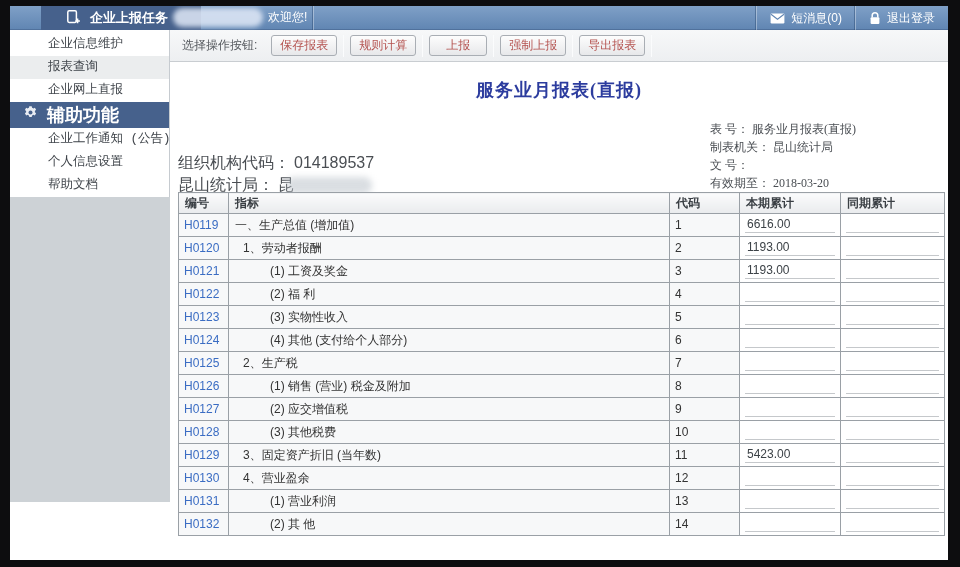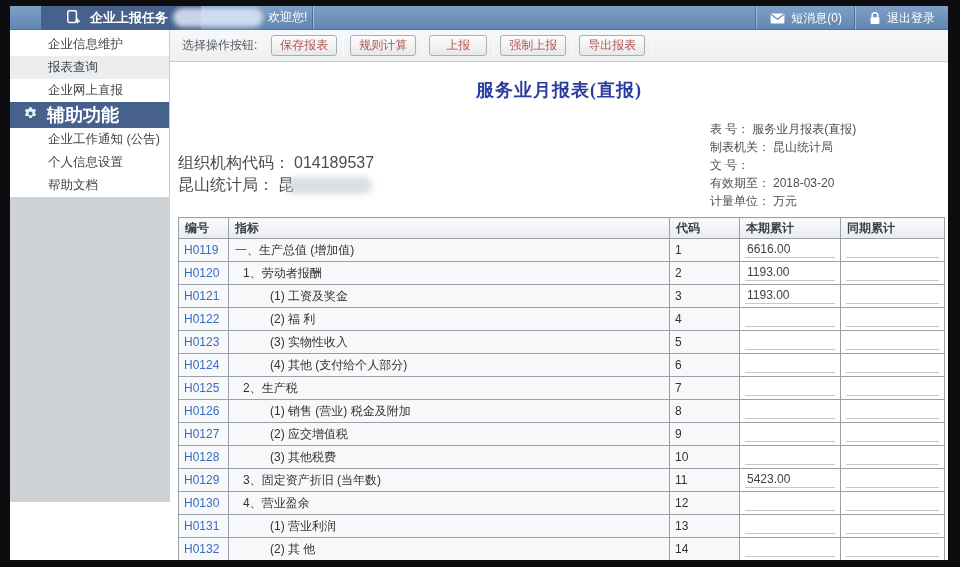--- a/index.html
+++ b/index.html
@@ -18,21 +18,21 @@
   .welcome { position:absolute; left:258px; top:0; line-height:23px; color:#fff; font-size:12px; }
   .tb-sep { width:1px; height:24px; background:rgba(255,255,255,0.35);
             box-shadow:-1px 0 0 rgba(40,70,110,0.45); }
   .sep-a { position:absolute; left:303px; top:0; }
   .tb-right { position:absolute; right:0; top:0; height:24px; display:flex; align-items:flex-end; }
   .tb-link { display:flex; align-items:center; gap:6px; color:#fff; font-size:12px;
              padding:0 13px; height:24px; cursor:pointer; }
   .tb-link svg { display:block; }
 
   
-  .sidebar { position:absolute; left:0; top:24px; width:160px; height:472px; background:#cdd2d6; }
+  .sidebar { position:absolute; left:0; top:24px; width:160px; height:472px; background:#cdd2d6;font-family:Liberation Mono, monospace; }
   .side-white { background:#fff; border-right:1px solid #c6cbd0; padding-top:3px; }
   .side-item { height:23px; line-height:23px; padding-left:38px; font-size:12.5px; color:#3f444a;
                cursor:pointer; white-space:nowrap; }
   .side-item.active { background:#ebedee; }
   .side-header { height:26px; display:flex; align-items:center; gap:9px; padding-left:13px;
                  background:#46618c; color:#fff; font-weight:bold; font-size:18px; cursor:pointer; }
 
   
   .main { position:absolute; left:160px; top:24px; width:778px; height:530px; background:#fff; overflow:hidden; }
   .toolbar { position:absolute; left:0; top:0; width:100%; height:32px;
@@ -44,26 +44,26 @@
          height:21px; min-width:58px; padding:0 8px; cursor:pointer; white-space:nowrap; }
   .v-sep { width:1px; height:22px; background:#d8dbde; border-right:1px solid #fbfcfd; margin:0 6px; }
 
   .report-title { position:absolute; top:48px; left:0; width:100%; text-align:center;
                   font:bold 18px "Liberation Serif","DejaVu Serif",serif; color:#2c3c9e; letter-spacing:1px; }
 
   .meta-left { position:absolute; left:8px; top:122px; font-size:16px; color:#4a4e53; line-height:22px; }
   .meta-left .val { margin-left:4px; }
   .name-blur { display:inline-block; width:86px; height:17px; border-radius:8px;
                background:rgba(188,194,203,0.55); filter:blur(3px); vertical-align:middle; margin-left:-8px; }
-  .meta-right { position:absolute; left:540px; top:90px; font-size:12px; color:#4a4e53; line-height:18px; }
+  .meta-right { position:absolute; left:540px; top:90px; font-size:12px; color:#4a4e53; line-height:18px;font-family:Liberation Serif, serif; }
   .meta-right .lab, .meta-left .lab { white-space:pre; }
   .meta-right .val { margin-left:3px; }
 
   
-  .report-table { position:absolute; left:8px; top:187px; width:766px; border-collapse:collapse;
+  .report-table { position:absolute; left:8px; top:162px; width:766px; border-collapse:collapse;
                   table-layout:fixed; background:#c4b5fd; border:1px solid #63686d; font-size:12px; }
   .report-table th, .report-table td { border:1px solid #9aa0a6; overflow:hidden; white-space:nowrap; }
   .report-table thead th { height:21px; background:linear-gradient(#fbfbfc,#e9ebed); font-weight:bold;
                            color:#3a3f44; text-align:left; padding-left:6px; font-size:12px; }
   .report-table td { height:23px; }
   .c-id  { padding-left:5px; background:#f7f8f9; }
   .row-link { color:#3a6cc3; text-decoration:none; font-size:12px;margin-top:40px; }
   .c-ind { background:#f7f8f9; color:#333; }
   .ind0 { padding-left:6px; } .ind1 { padding-left:14px; } .ind2 { padding-left:41px; }
   .c-code { padding-left:5px; background:#f7f8f9; color:#333; }

